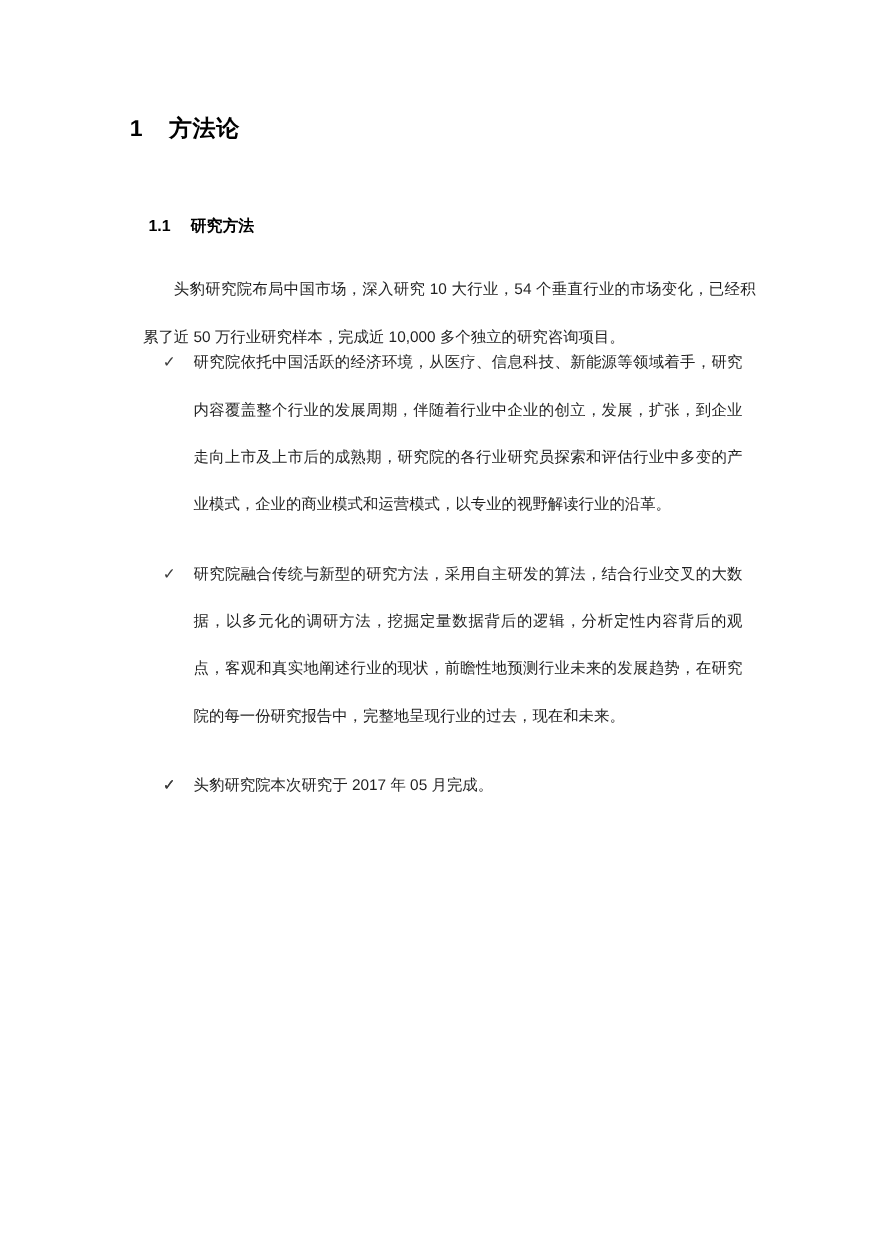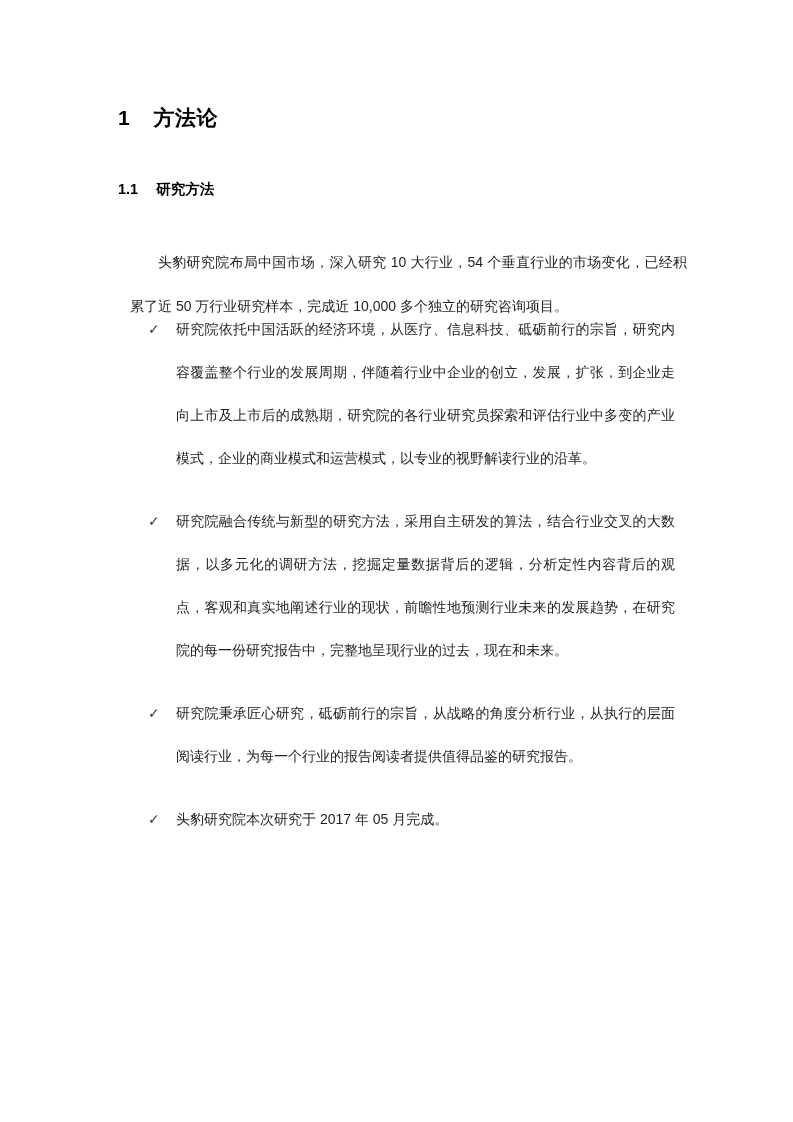--- a/index.html
+++ b/index.html
@@ -26,21 +26,21 @@
     line-height: 30px;
     font-weight: bold;
     color: #000000;
     letter-spacing: 0.5px;
   }
   .h1 .h1-title { margin-left: 17px; }
   .h2 {
     position: absolute;
     left: 118px;
     top: 178px;
-    margin: 0;
+    margin: 17px;
     font-size: 14.5px;
     line-height: 22px;
     font-weight: bold;
     color: #000000;
   }
   .h2 .h2-title { margin-left: 14px; }
   .intro {
     position: absolute;
     left: 118px;
     top: 228px;
@@ -102,29 +102,28 @@
   <h2 class="h2">
     <span class="h2-num">1.1</span>
     <span class="h2-title">研究方法</span>
   </h2>
 
   <p class="intro">头豹研究院布局中国市场，深入研究 10 大行业，54 个垂直行业的市场变化，已经积累了近 50 万行业研究样本，完成近 10,000 多个独立的研究咨询项目。</p>
 
   <ul class="bullets">
     <li class="bullet">
       <span class="check">✓</span>
-      <span class="bullet-text">研究院依托中国活跃的经济环境，从医疗、信息科技、砥砺前行的宗旨，研究内容覆盖整个行业的发展周期，伴随着行业中企业的创立，发展，扩张，到企业走向上市及上市后的成熟期，研究院的各行业研究员探索和评估行业中多变的产业模式，企业的商业模式和运营模式，以专业的视野解读行业的沿革。</span>
+      <span class="bullet-text">研究院依托中国活跃的经济环境，从医疗、信息科技、新能源等领域着手，研究内容覆盖整个行业的发展周期，伴随着行业中企业的创立，发展，扩张，到企业走向上市及上市后的成熟期，研究院的各行业研究员探索和评估行业中多变的产业模式，企业的商业模式和运营模式，以专业的视野解读行业的沿革。</span>
     </li>
     <li class="bullet">
       <span class="check">✓</span>
       <span class="bullet-text">研究院融合传统与新型的研究方法，采用自主研发的算法，结合行业交叉的大数据，以多元化的调研方法，挖掘定量数据背后的逻辑，分析定性内容背后的观点，客观和真实地阐述行业的现状，前瞻性地预测行业未来的发展趋势，在研究院的每一份研究报告中，完整地呈现行业的过去，现在和未来。</span>
     </li>
     <li class="bullet">
       <span class="check">✓</span>
-      <span class="bullet-text">研究院秉承匠心研究，砥砺前行的宗旨，从战略的角度分析行业，从执行的层面阅读行业，为每一个行业的报告阅读者提供值得品鉴的研究报告。</span>
     </li>
     <li class="bullet">
       <span class="check">✓</span>
       <span class="bullet-text">头豹研究院本次研究于 2017 年 05 月完成。</span>
     </li>
   </ul>
 
   <div class="pagenum">4</div>
 
 </div>

